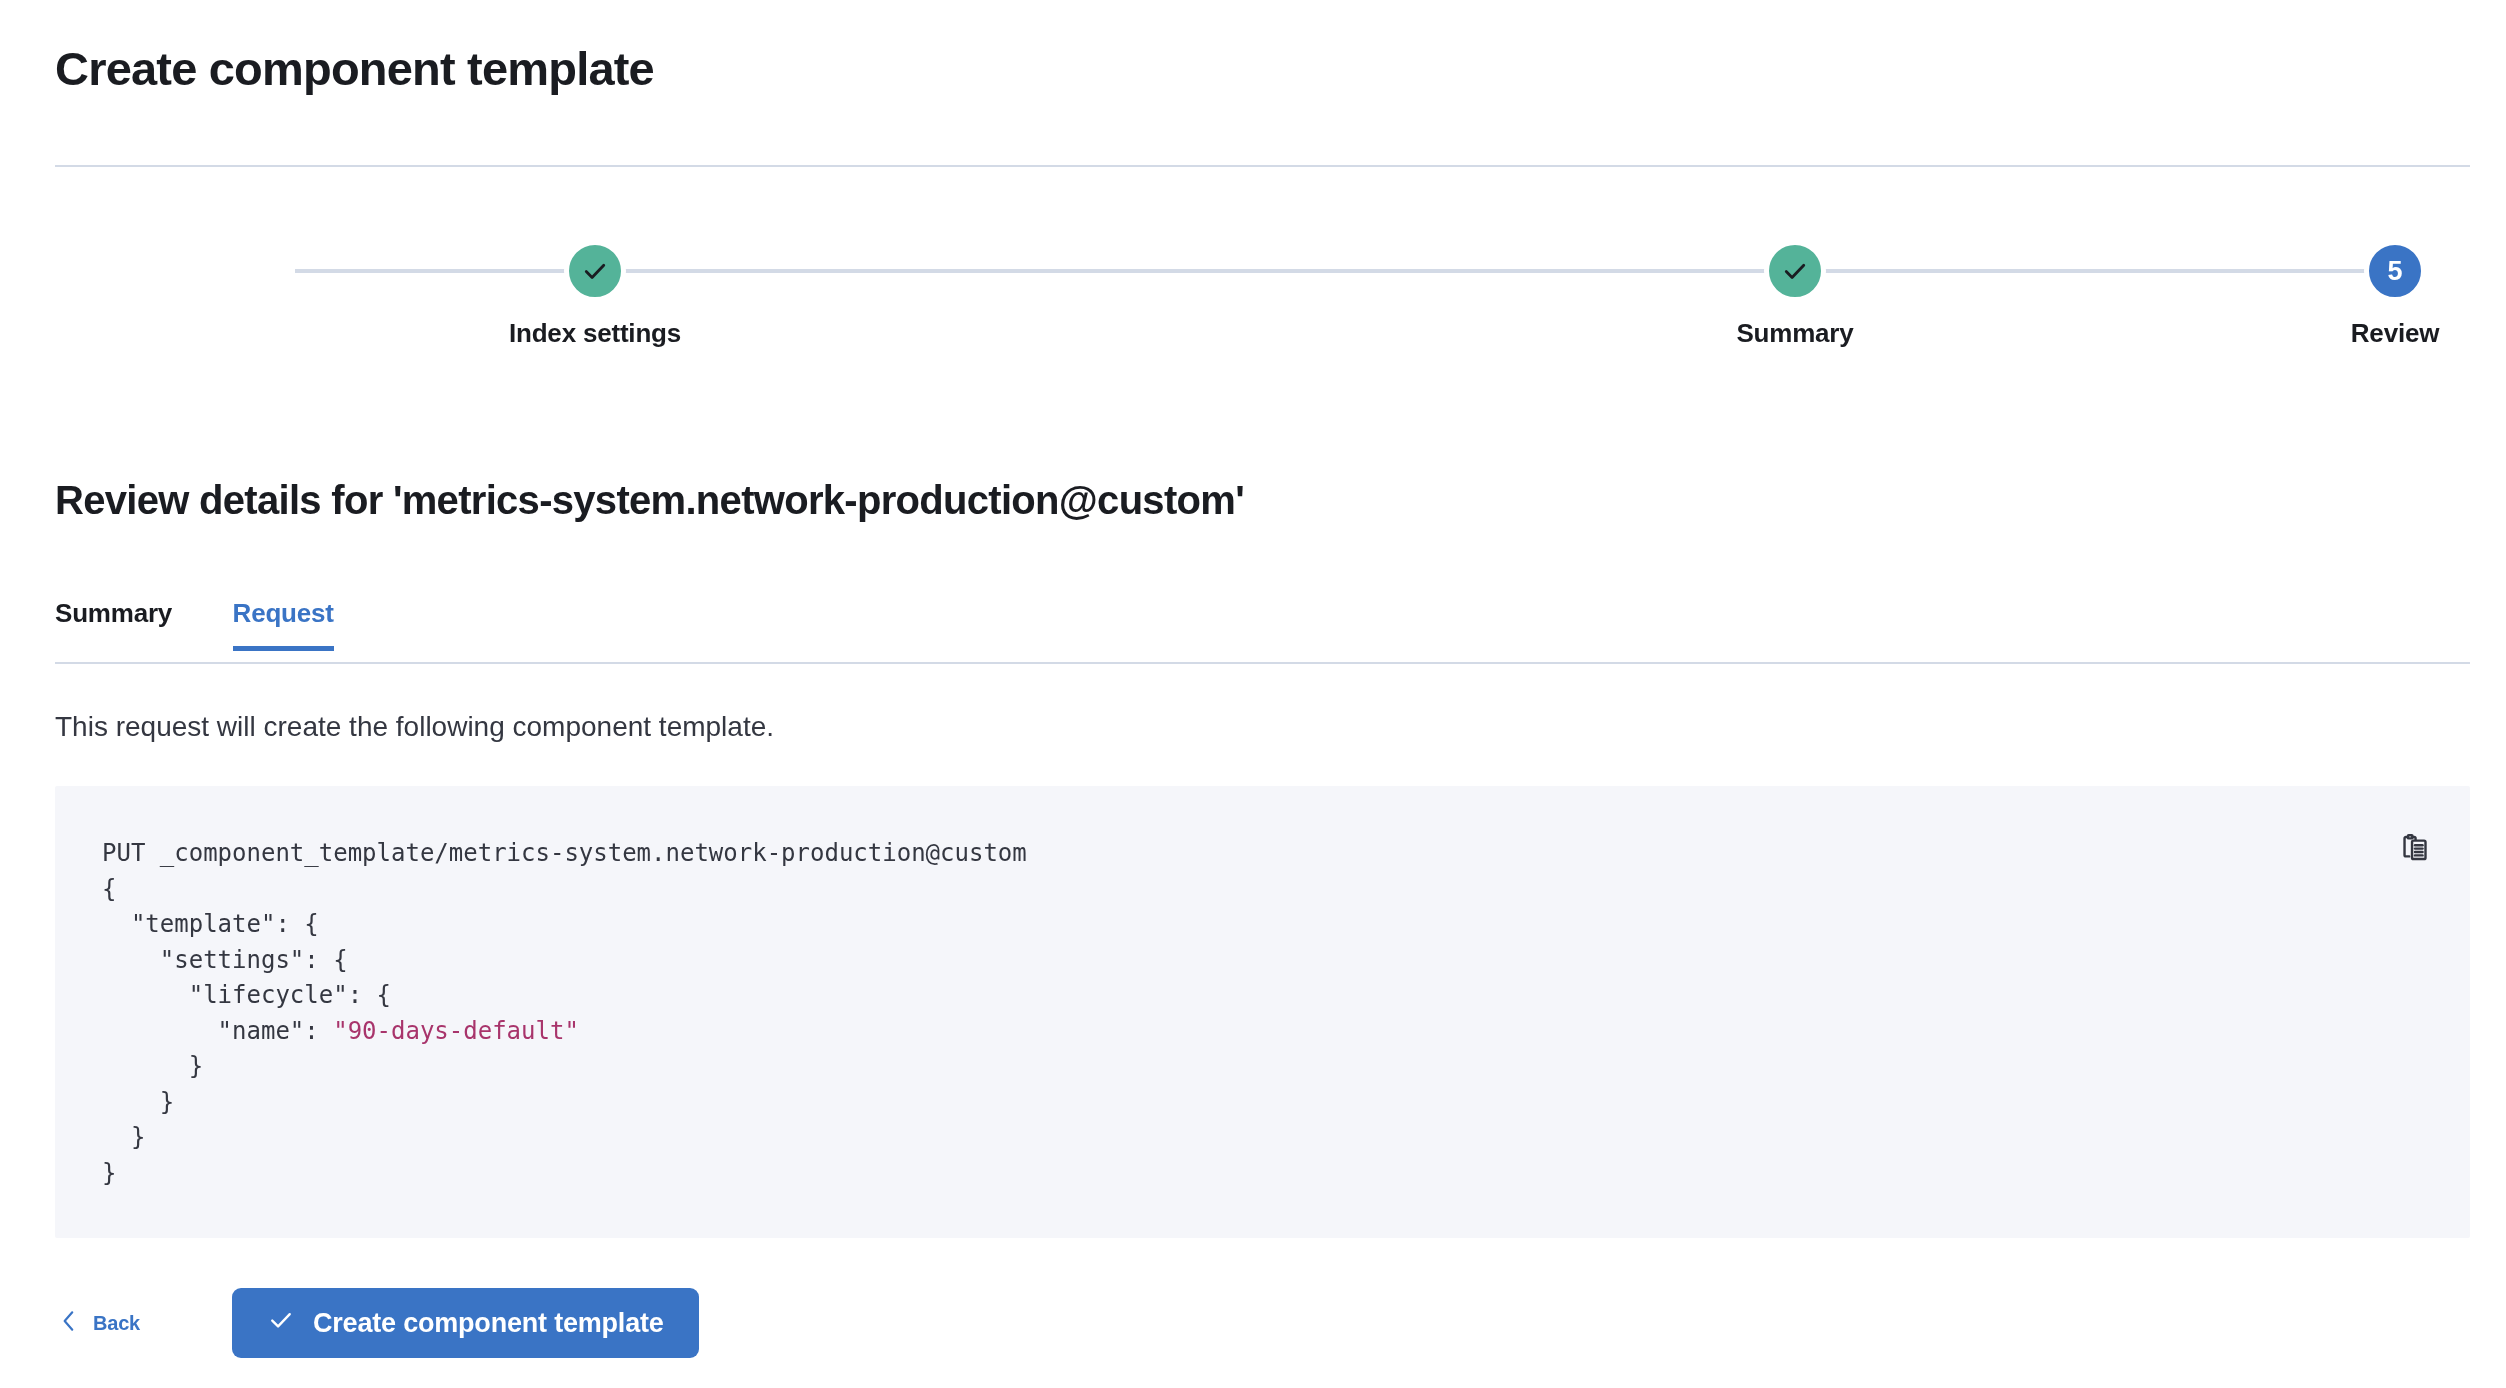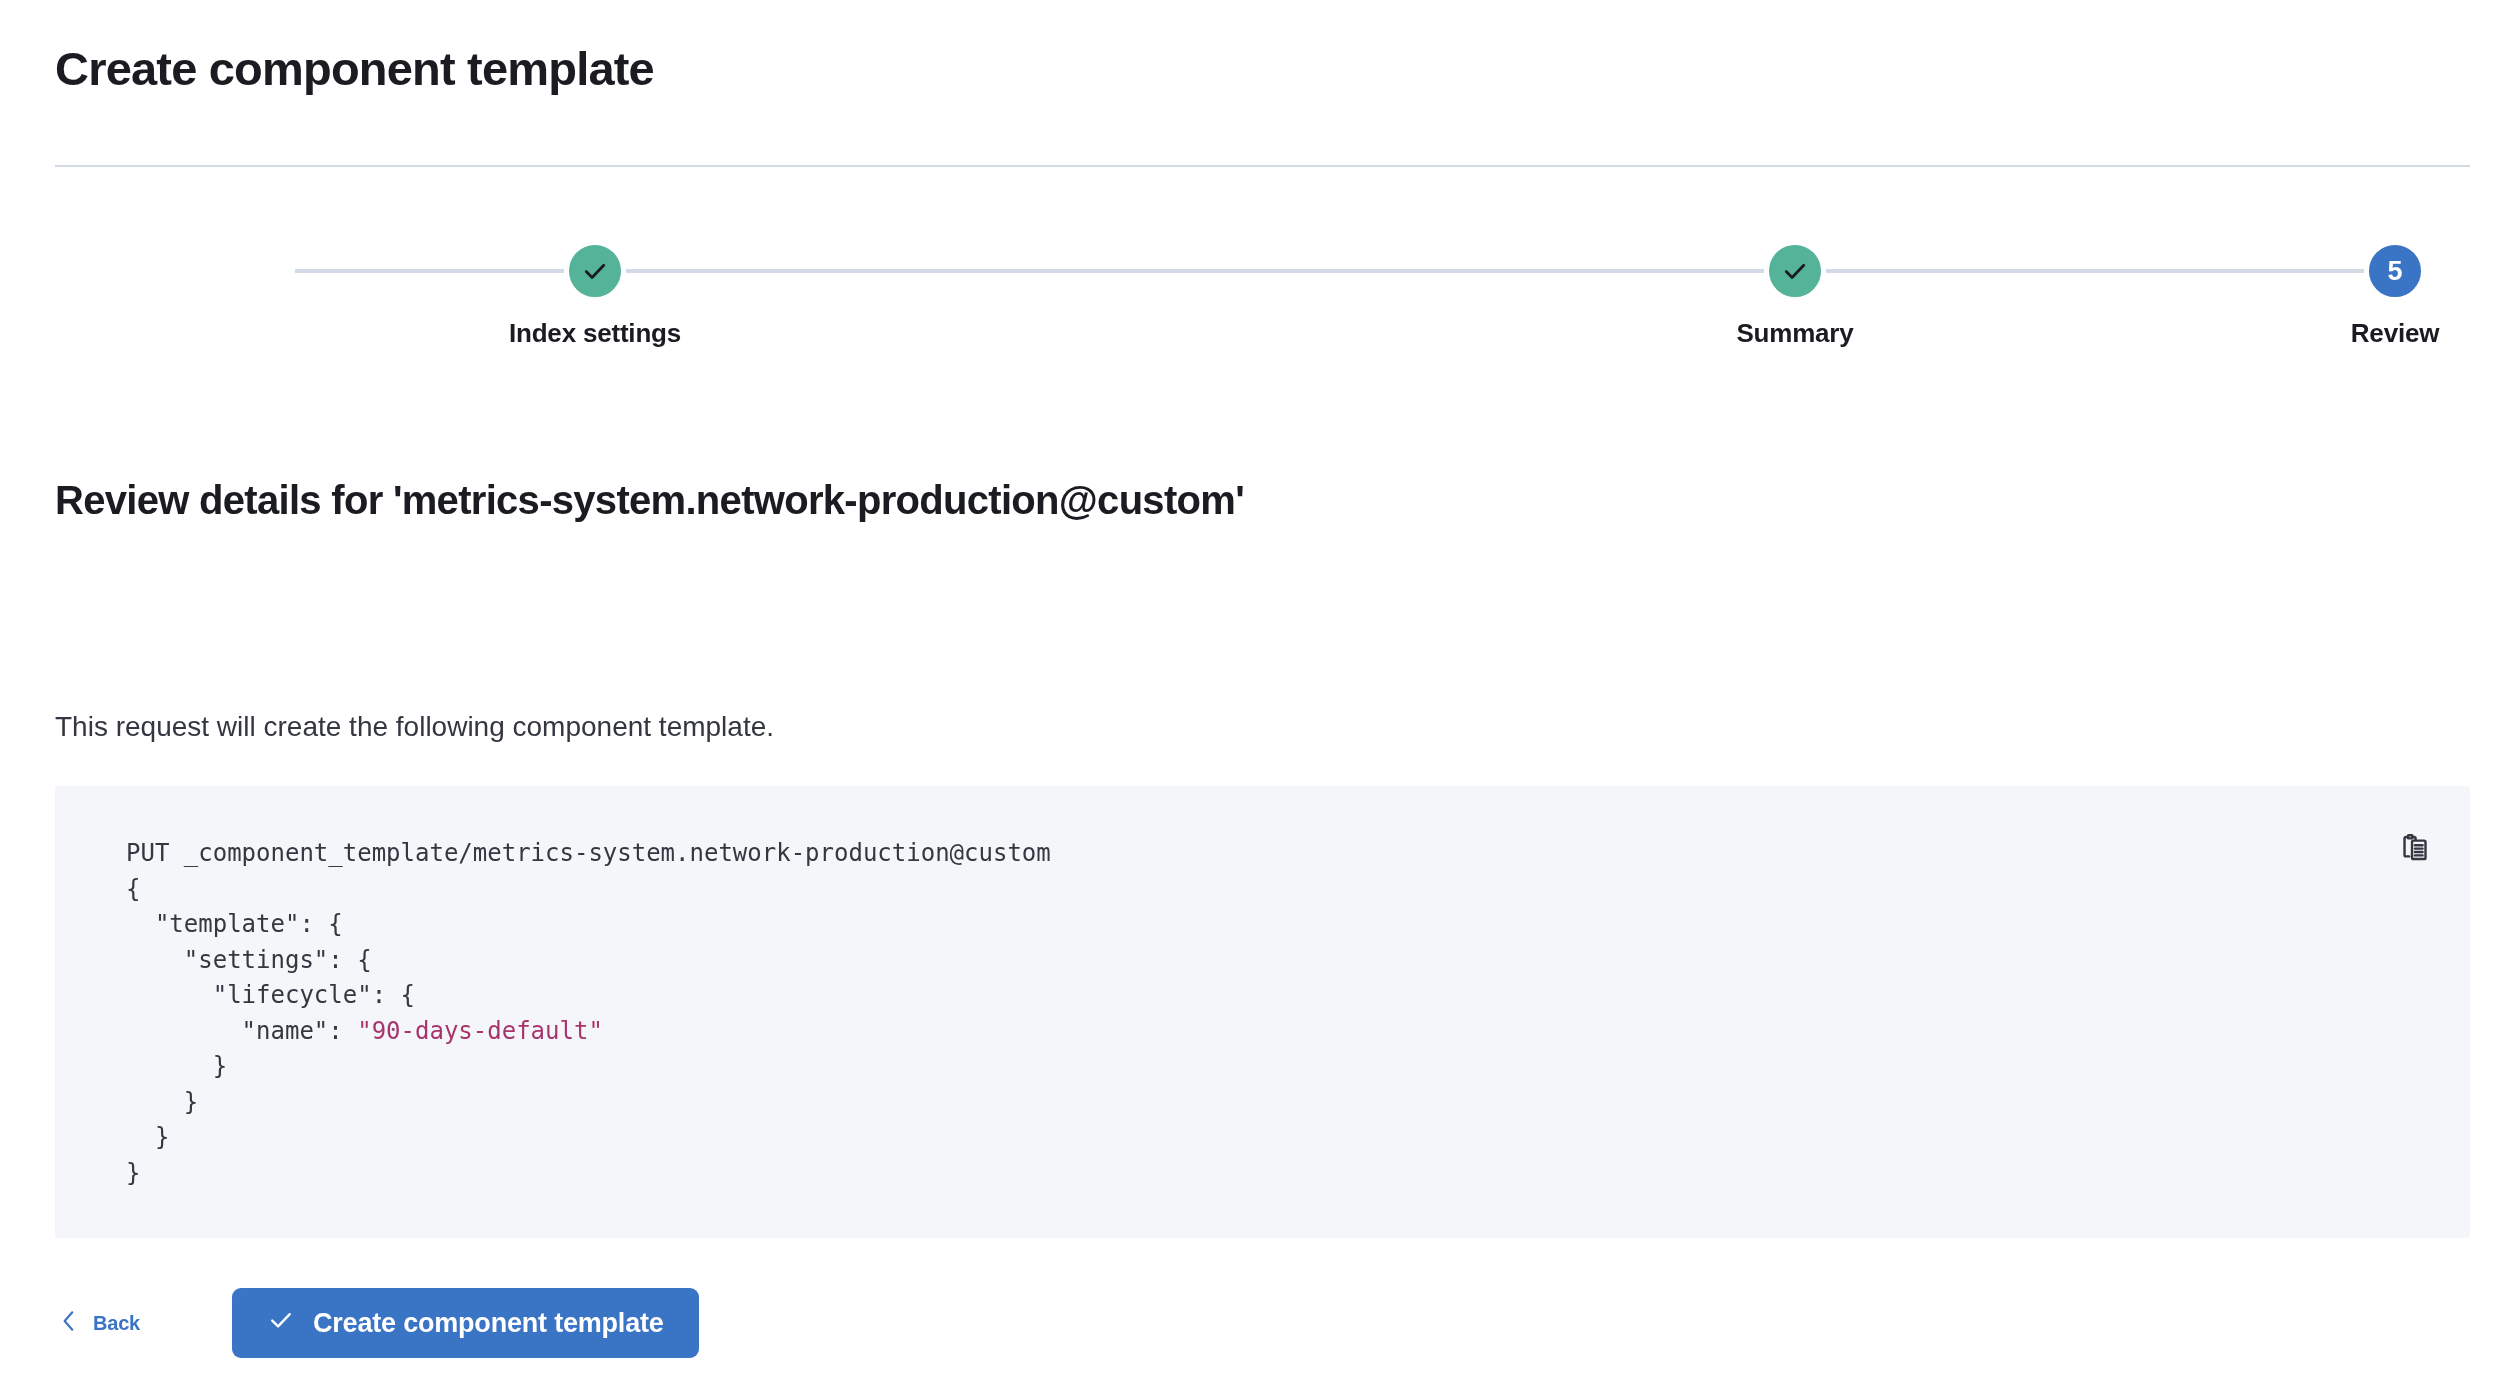--- a/index.html
+++ b/index.html
@@ -187,21 +187,20 @@
 
   .code-pre {
     position: absolute;
     left: 47px;
     top: 50px;
     font-family: "DejaVu Sans Mono", "Liberation Mono", monospace;
     font-size: 24px;
     line-height: 35.5px;
     color: #343741;
     white-space: pre;
-    margin-left: 24px;
   }
 
   .code-str { color: #a8346b; }
 
   .copy-btn {
     position: absolute;
     right: 30px;
     top: 42px;
     width: 46px;
     height: 46px;
@@ -294,20 +293,25 @@
     <div class="step" style="left:2340px;">
       <div class="step-circle current">
         <span class="step-number">5</span>
       </div>
       <div class="step-label">Review</div>
     </div>
   </div>
 
   <h2 class="review-heading">Review details for 'metrics-system.network-production@custom'</h2>
 
+  <div class="tabs">
+    <div class="tab">Summary</div>
+    <div class="tab active">Request</div>
+    <div class="tabs-underline"></div>
+  </div>
 
   <p class="request-desc">This request will create the following component template.</p>
 
   <div class="code-panel">
     <pre class="code-pre"><span>PUT _component_template/metrics-system.network-production@custom</span>
 <span>{</span>
 <span>  "template": {</span>
 <span>    "settings": {</span>
 <span>      "lifecycle": {</span>
 <span>        "name": </span><span class="code-str">"90-days-default"</span>

